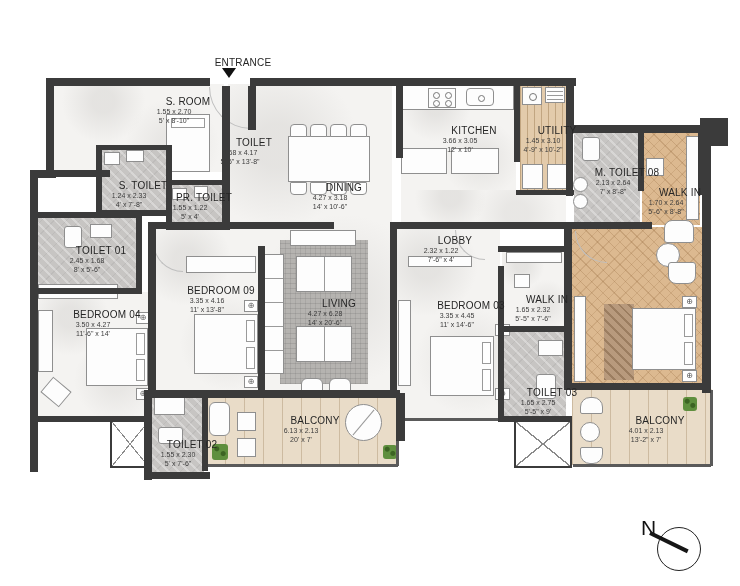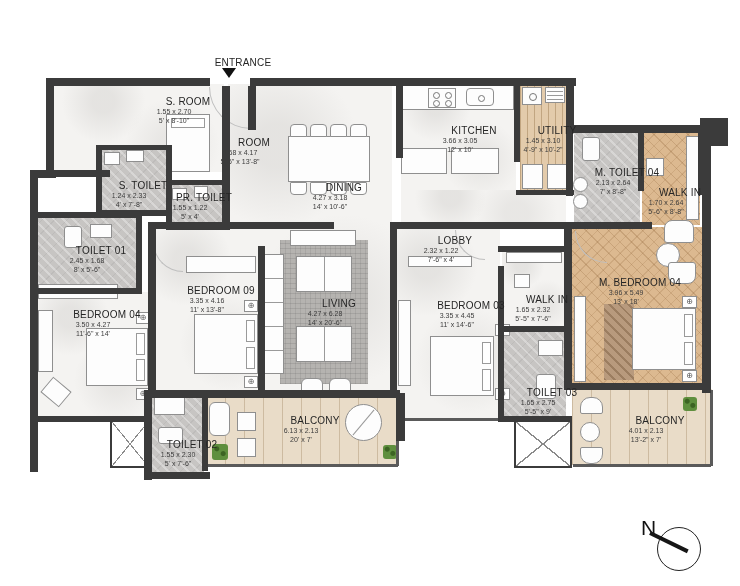--- a/index.html
+++ b/index.html
@@ -270,41 +270,41 @@
     <div class="rn">ENTRANCE</div>
   </div>
   <div class="tri" style="left:222px;top:68px"></div>
 
   <div class="lbl" style="left:174px;top:95px">
     <div class="rn">S. ROOM</div>
       <div class="rd">1.55 x 2.70</div>
       <div class="rd">5' x 8'-10"</div>
   </div>
   <div class="lbl" style="left:240px;top:136px">
-    <div class="rn">ROOM</div>
+    <div class="rn">TOILET</div>
       <div class="rd">1.68 x 4.17</div>
       <div class="rd">5'-6" x 13'-8"</div>
   </div>
   <div class="lbl" style="left:330px;top:181px">
     <div class="rn">DINING</div>
       <div class="rd">4.27 x 3.18</div>
       <div class="rd">14' x 10'-6"</div>
   </div>
   <div class="lbl" style="left:460px;top:124px">
     <div class="rn">KITCHEN</div>
       <div class="rd">3.66 x 3.05</div>
       <div class="rd">12' x 10'</div>
   </div>
   <div class="lbl" style="left:543px;top:124px">
     <div class="rn">UTILITY</div>
       <div class="rd">1.45 x 3.10</div>
       <div class="rd">4'-9" x 10'-2"</div>
   </div>
   <div class="lbl" style="left:613px;top:166px">
-    <div class="rn">M. TOILET 04</div>
+    <div class="rn">M. TOILET 08</div>
       <div class="rd">2.13 x 2.64</div>
       <div class="rd">7' x 8'-8"</div>
   </div>
   <div class="lbl" style="left:666px;top:186px">
     <div class="rn">WALK IN</div>
       <div class="rd">1.70 x 2.64</div>
       <div class="rd">5'-6" x 8'-8"</div>
   </div>
   <div class="lbl" style="left:129px;top:179px">
     <div class="rn">S. TOILET</div>
@@ -344,25 +344,20 @@
   <div class="lbl" style="left:457px;top:299px">
     <div class="rn">BEDROOM 03</div>
       <div class="rd">3.35 x 4.45</div>
       <div class="rd">11' x 14'-6"</div>
   </div>
   <div class="lbl" style="left:533px;top:293px">
     <div class="rn">WALK IN</div>
       <div class="rd">1.65 x 2.32</div>
       <div class="rd">5'-5" x 7'-6"</div>
   </div>
-  <div class="lbl" style="left:626px;top:276px">
-    <div class="rn">M. BEDROOM 04</div>
-      <div class="rd">3.96 x 5.49</div>
-      <div class="rd">13' x 18'</div>
-  </div>
   <div class="lbl" style="left:538px;top:386px">
     <div class="rn">TOILET 03</div>
       <div class="rd">1.65 x 2.75</div>
       <div class="rd">5'-5" x 9'</div>
   </div>
   <div class="lbl" style="left:178px;top:438px">
     <div class="rn">TOILET 02</div>
       <div class="rd">1.55 x 2.30</div>
       <div class="rd">5' x 7'-6"</div>
   </div>

